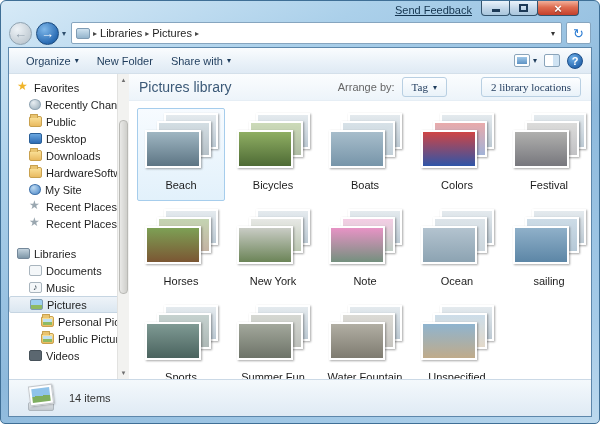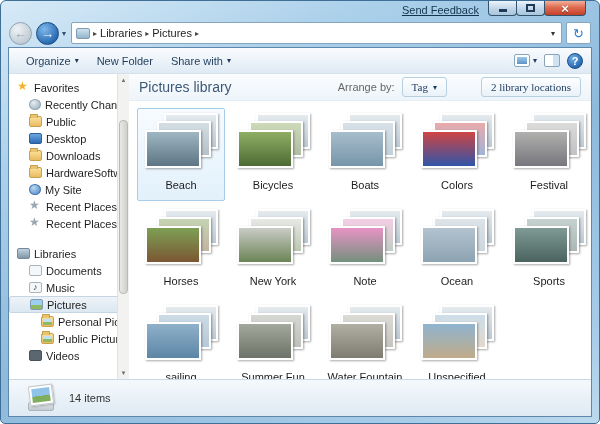--- a/index.html
+++ b/index.html
@@ -1,20 +1,20 @@
 <!DOCTYPE html>
 <html><head>
 <meta charset="utf-8">
 <style>
   * { margin:0; padding:0; box-sizing:border-box; }
   html,body { width:600px; height:424px; font-family:"Liberation Sans", sans-serif; }
   .window { position:relative; width:600px; height:424px; border:1px solid #3f6f96; border-radius:6px 6px 5px 5px;
     background:linear-gradient(155deg,#d7eaf7 0%,#abd0ea 25%,#8db9dc 55%,#a5cbe8 85%,#bcd9ee 100%); overflow:hidden; }
   
-  .titlebar { position:absolute; top:0; left:0; right:8px; height:18px; display:flex; justify-content:flex-end; align-items:flex-start; gap:10px; padding-right:5px; }
+  .titlebar { position:absolute; top:0; left:0; right:15px; height:18px; display:flex; justify-content:flex-end; align-items:flex-start; gap:10px; padding-right:5px; }
   .feedback { font-size:11px; color:#15354f; text-decoration:underline; margin-top:3px; cursor:pointer; }
   .winbtns { display:flex; }
   .wb { height:15px; border:1px solid #33536d; border-top:none; border-radius:0 0 4px 4px; display:flex; align-items:center; justify-content:center; margin-left:-1px; }
   .wb.min,.wb.max { width:29px; background:linear-gradient(#eaf3fb,#bdd3e6 60%,#a9c6dd); }
   .wb.close { width:42px; background:linear-gradient(#f2b09a,#de6c50 45%,#c43f2b); }
   .g-min { width:8px; height:3px; background:#1d3a57; margin-top:4px; }
   .g-max { width:9px; height:8px; border:2px solid #1d3a57; background:transparent; }
   .g-close { color:#fff; font-size:13px; font-weight:bold; line-height:13px; text-shadow:0 1px 1px rgba(0,0,0,.4); }
   
   .addressrow { position:absolute; top:19px; left:8px; right:8px; height:26px; display:flex; align-items:center; gap:4px; }
@@ -332,32 +332,32 @@
               <div class="stack">
                 <span class="ph b"></span>
                 <span class="ph m" style="background: linear-gradient(rgba(255, 255, 255, 0.55), rgba(255, 255, 255, 0.55)), linear-gradient(rgb(179, 195, 207), rgb(140, 163, 178));"></span>
                 <span class="ph f" style="background: linear-gradient(rgb(179, 195, 207), rgb(140, 163, 178));"></span>
               </div>
               <div class="tile-label">Ocean</div>
             </div>
             <div class="tile">
               <div class="stack">
                 <span class="ph b"></span>
+                <span class="ph m" style="background: linear-gradient(rgba(255, 255, 255, 0.55), rgba(255, 255, 255, 0.55)), linear-gradient(rgb(143, 176, 201), rgb(92, 134, 166));"></span>
+                <span class="ph f" style="background: linear-gradient(rgb(143, 176, 201), rgb(92, 134, 166));"></span>
+              </div>
+              <div class="tile-label">sailing</div>
+            </div>
+            <div class="tile">
+              <div class="stack">
+                <span class="ph b"></span>
                 <span class="ph m" style="background: linear-gradient(rgba(255, 255, 255, 0.55), rgba(255, 255, 255, 0.55)), linear-gradient(rgb(127, 154, 148), rgb(74, 99, 94));"></span>
                 <span class="ph f" style="background: linear-gradient(rgb(127, 154, 148), rgb(74, 99, 94));"></span>
               </div>
               <div class="tile-label">Sports</div>
-            </div>
-            <div class="tile">
-              <div class="stack">
-                <span class="ph b"></span>
-                <span class="ph m" style="background: linear-gradient(rgba(255, 255, 255, 0.55), rgba(255, 255, 255, 0.55)), linear-gradient(rgb(143, 176, 201), rgb(92, 134, 166));"></span>
-                <span class="ph f" style="background: linear-gradient(rgb(143, 176, 201), rgb(92, 134, 166));"></span>
-              </div>
-              <div class="tile-label">sailing</div>
             </div>
             <div class="tile">
               <div class="stack">
                 <span class="ph b"></span>
                 <span class="ph m" style="background: linear-gradient(rgba(255, 255, 255, 0.55), rgba(255, 255, 255, 0.55)), linear-gradient(rgb(163, 168, 156), rgb(109, 115, 104));"></span>
                 <span class="ph f" style="background: linear-gradient(rgb(163, 168, 156), rgb(109, 115, 104));"></span>
               </div>
               <div class="tile-label">Summer Fun</div>
             </div>
             <div class="tile">

